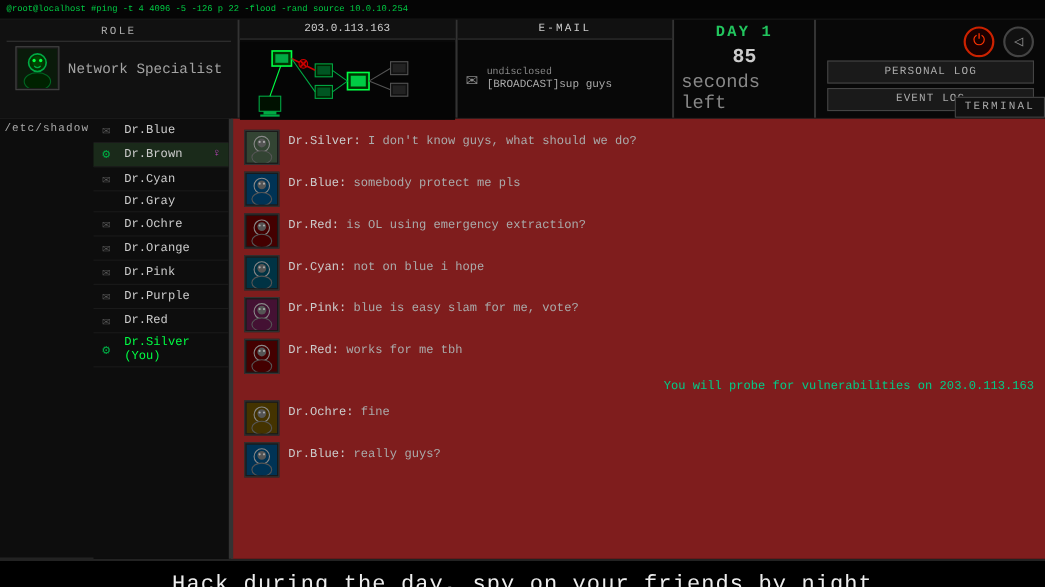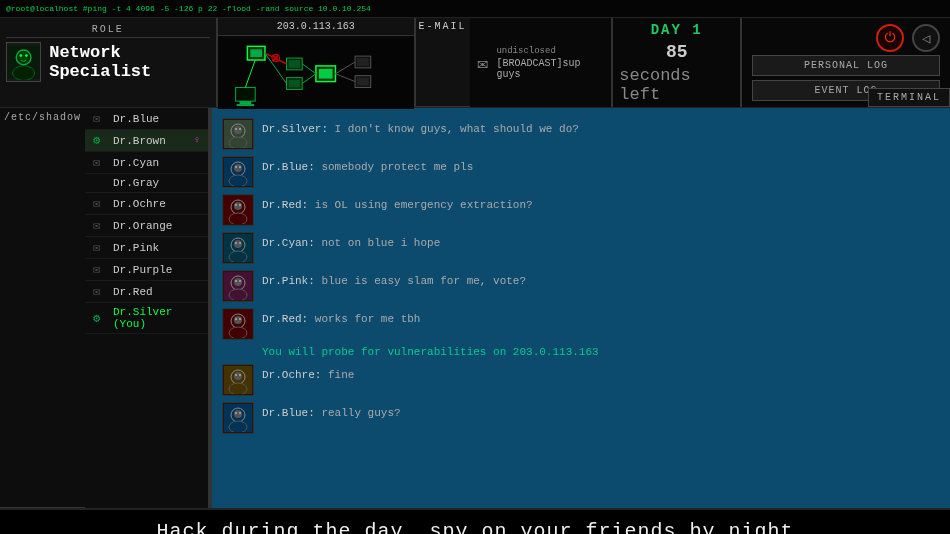--- a/index.html
+++ b/index.html
@@ -56,23 +56,23 @@
       align-items: center;
       justify-content: center;
       position: relative;
       overflow: hidden;
     }
     #avatar svg {
       width: 36px;
       height: 36px;
     }
     #role-name {
-      color: #ffffff;
-      font-size: 17px;
-      font-weight: bold;
+      color: #a3a3a3;
+      font-size: 13px;
+      font-weight: normal;
     }
 
     
     #network-panel {
       width: 200px;
       border-right: 2px solid #333;
       display: flex;
       flex-direction: column;
       background: #080808;
       position: relative;
@@ -88,21 +88,21 @@
     #network-map {
       flex: 1;
       position: relative;
     }
 
     
     #email-panel {
       width: 200px;
       border-right: 2px solid #333;
       display: flex;
-      flex-direction: row;
+      flex-direction: column;
       background: #080808;
     }
     #email-title {
       color: #ccc;
       font-size: 10px;
       text-align: center;
       padding: 3px;
       border-bottom: 1px solid #333;
       background: #111;
       letter-spacing: 2px;
@@ -268,21 +268,22 @@
     .player-badge {
       font-size: 10px;
       color: #cc44cc;
     }
 
     
     #terminal-area {
       flex: 1;
       display: flex;
       flex-direction: column;
-      background: #0c4a6e;
+      background: #7f1d1d;
+      text-align: right;
     }
     #chat-area {
       flex: 1;
       padding: 10px 10px 10px 10px;
       overflow-y: auto;
       border-left: 2px solid #333;
     }
     .chat-message {
       display: flex;
       align-items: flex-start;

